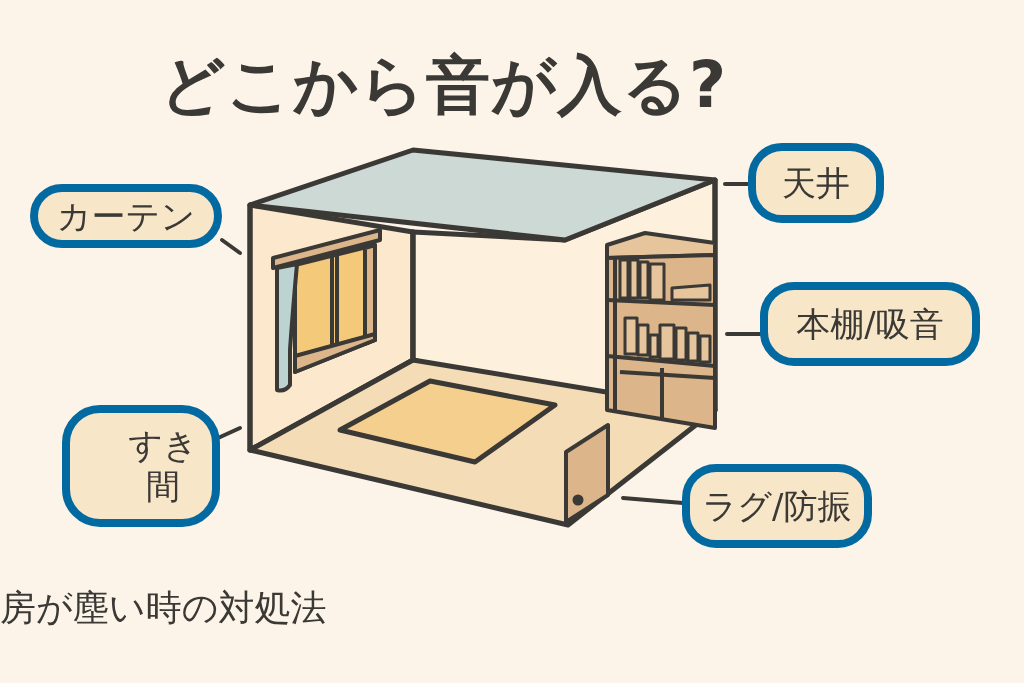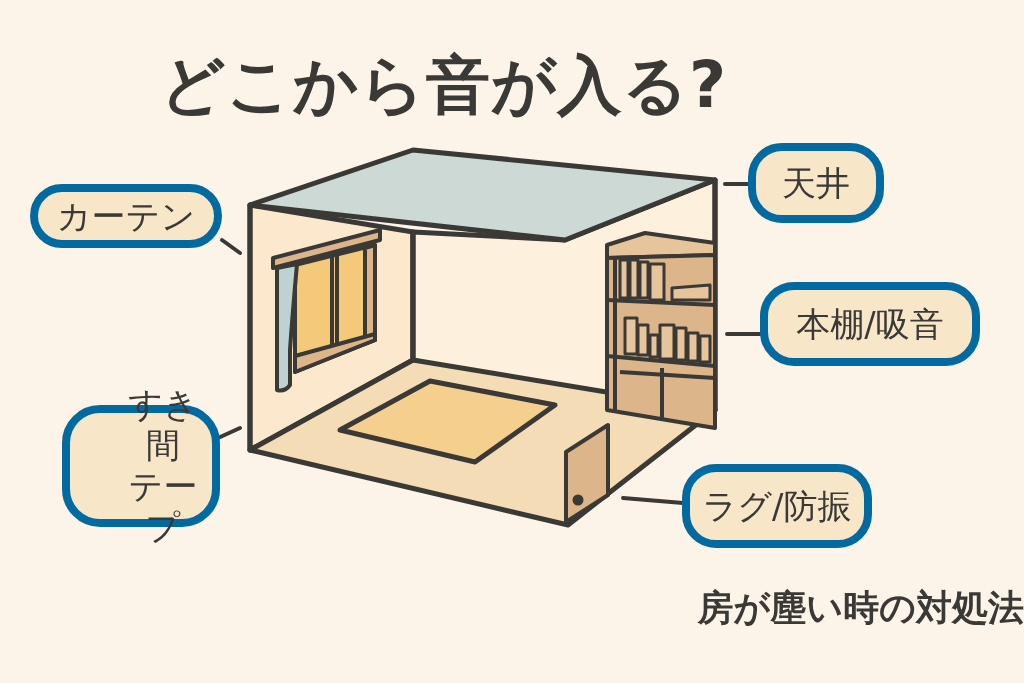--- a/index.html
+++ b/index.html
@@ -1,19 +1,19 @@
 <!DOCTYPE html>
 <html><head>
 <meta charset="utf-8">
 <style>
   html, body { margin:0; padding:0; }
   body { width:1024px; height:683px; background:#fcf4e8; position:relative; overflow:hidden;
          font-family:"DejaVu Sans","Liberation Sans",sans-serif; color:#3b3935; }
   .title { position:absolute; left:160px; top:42px; font-size:64px; font-weight:bold; letter-spacing:1px; color:#3b3935; white-space:nowrap; }
-  .subtitle { position:absolute; left:0; width:1024px; text-align:right; top:584px; font-size:36px; color:#3b3935;font-weight:bold; }
+  .subtitle { position:absolute; left:0; width:1024px; text-align:left; top:584px; font-size:36px; color:#3b3935; }
   .scene { position:absolute; left:0; top:0; }
   .bubble { position:absolute; background:#f8e6c8; border:8px solid #0369a1; border-radius:34px;
             display:flex; align-items:center; justify-content:center; text-align:center;
             font-size:34px; color:#3b3935; box-sizing:border-box; line-height:1.2; }
   .bubble span { display:block; }
 </style>
 </head>
 <body>
 
 <div class="title">どこから音が入る?</div>
@@ -84,21 +84,20 @@
   </g>
 </svg>
 
 <div class="bubble" style="left:30px;top:184px;width:192px;height:64px;">
   <span>カーテン</span>
 </div>
 
 <div class="bubble" style="left:62px;top:405px;width:158px;height:122px;border-radius:38px;padding-left:44px;">
   <div>
     <span>すき間</span>
-    <span>テープ</span>
   </div>
 </div>
 
 <div class="bubble" style="left:748px;top:143px;width:136px;height:80px;">
   <span>天井</span>
 </div>
 
 <div class="bubble" style="left:760px;top:282px;width:220px;height:84px;">
   <span>本棚/吸音</span>
 </div>

